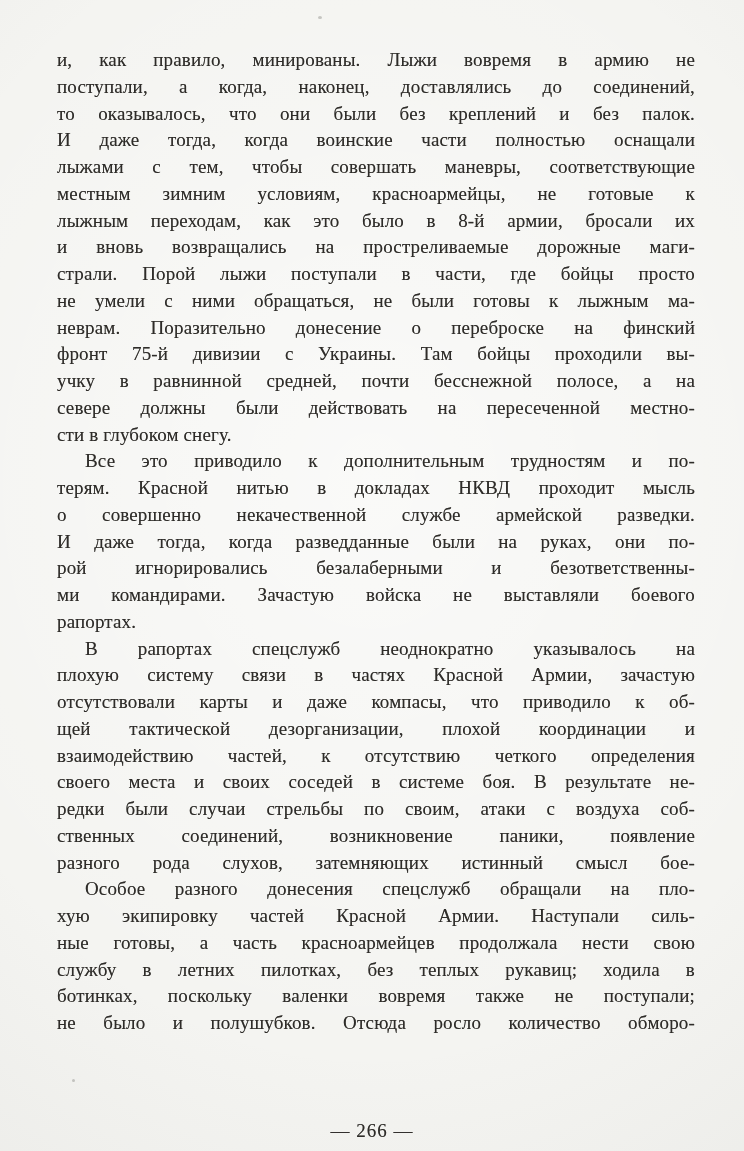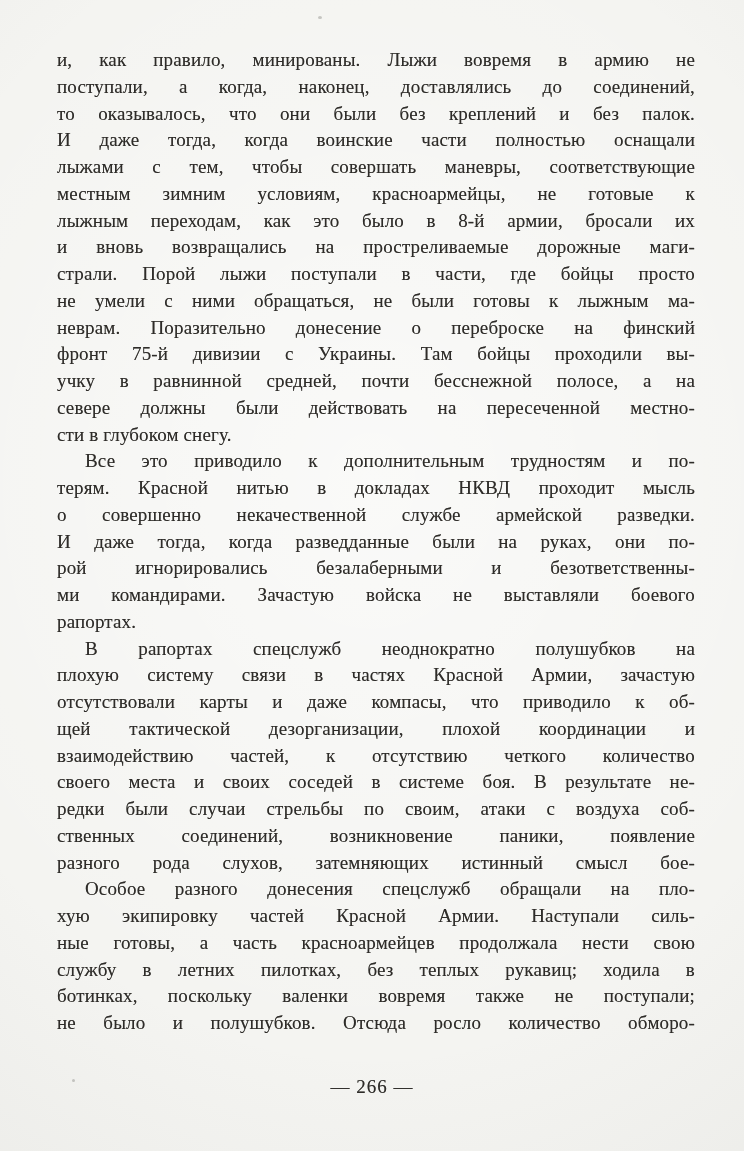--- a/index.html
+++ b/index.html
@@ -41,21 +41,21 @@
   .line.last {
     text-align-last: left;
     -moz-text-align-last: left;
   }
   .line.indent {
     text-indent: 28px;
   }
   .page-number {
     position: absolute;
     left: 0;
-    top: 1074px;
+    top: 1118px;
     width: 744px;
     text-align: center;
     font-size: 19px;
     line-height: 26px;
     letter-spacing: 1px;
     text-shadow: 0 0 0.6px rgba(46,44,41,0.45);
   }
   .speck {
     position: absolute;
     border-radius: 50%;
@@ -87,25 +87,25 @@
       <div class="line">учку в равнинной средней, почти бесснежной полосе, а на</div>
       <div class="line">севере должны были действовать на пересеченной местно-</div>
       <div class="line last">сти в глубоком снегу.</div>
       <div class="line indent">Все это приводило к дополнительным трудностям и по-</div>
       <div class="line">терям. Красной нитью в докладах НКВД проходит мысль</div>
       <div class="line">о совершенно некачественной службе армейской разведки.</div>
       <div class="line">И даже тогда, когда разведданные были на руках, они по-</div>
       <div class="line">рой игнорировались безалаберными и безответственны-</div>
       <div class="line">ми командирами. Зачастую войска не выставляли боевого</div>
       <div class="line last">рапортах.</div>
-      <div class="line indent">В рапортах спецслужб неоднократно полушубков на</div>
+      <div class="line indent">В рапортах спецслужб неоднократно указывалось на</div>
       <div class="line">плохую систему связи в частях Красной Армии, зачастую</div>
       <div class="line">отсутствовали карты и даже компасы, что приводило к об-</div>
       <div class="line">щей тактической дезорганизации, плохой координации и</div>
-      <div class="line">взаимодействию частей, к отсутствию четкого количество</div>
+      <div class="line">взаимодействию частей, к отсутствию четкого определения</div>
       <div class="line">своего места и своих соседей в системе боя. В результате не-</div>
       <div class="line">редки были случаи стрельбы по своим, атаки с воздуха соб-</div>
       <div class="line">ственных соединений, возникновение паники, появление</div>
       <div class="line">разного рода слухов, затемняющих истинный смысл бое-</div>
       <div class="line indent">Особое разного донесения спецслужб обращали на пло-</div>
       <div class="line">хую экипировку частей Красной Армии. Наступали силь-</div>
       <div class="line">ные готовы, а часть красноармейцев продолжала нести свою</div>
       <div class="line">службу в летних пилотках, без теплых рукавиц; ходила в</div>
       <div class="line">ботинках, поскольку валенки вовремя также не поступали;</div>
       <div class="line">не было и полушубков. Отсюда росло количество обморо-</div>

